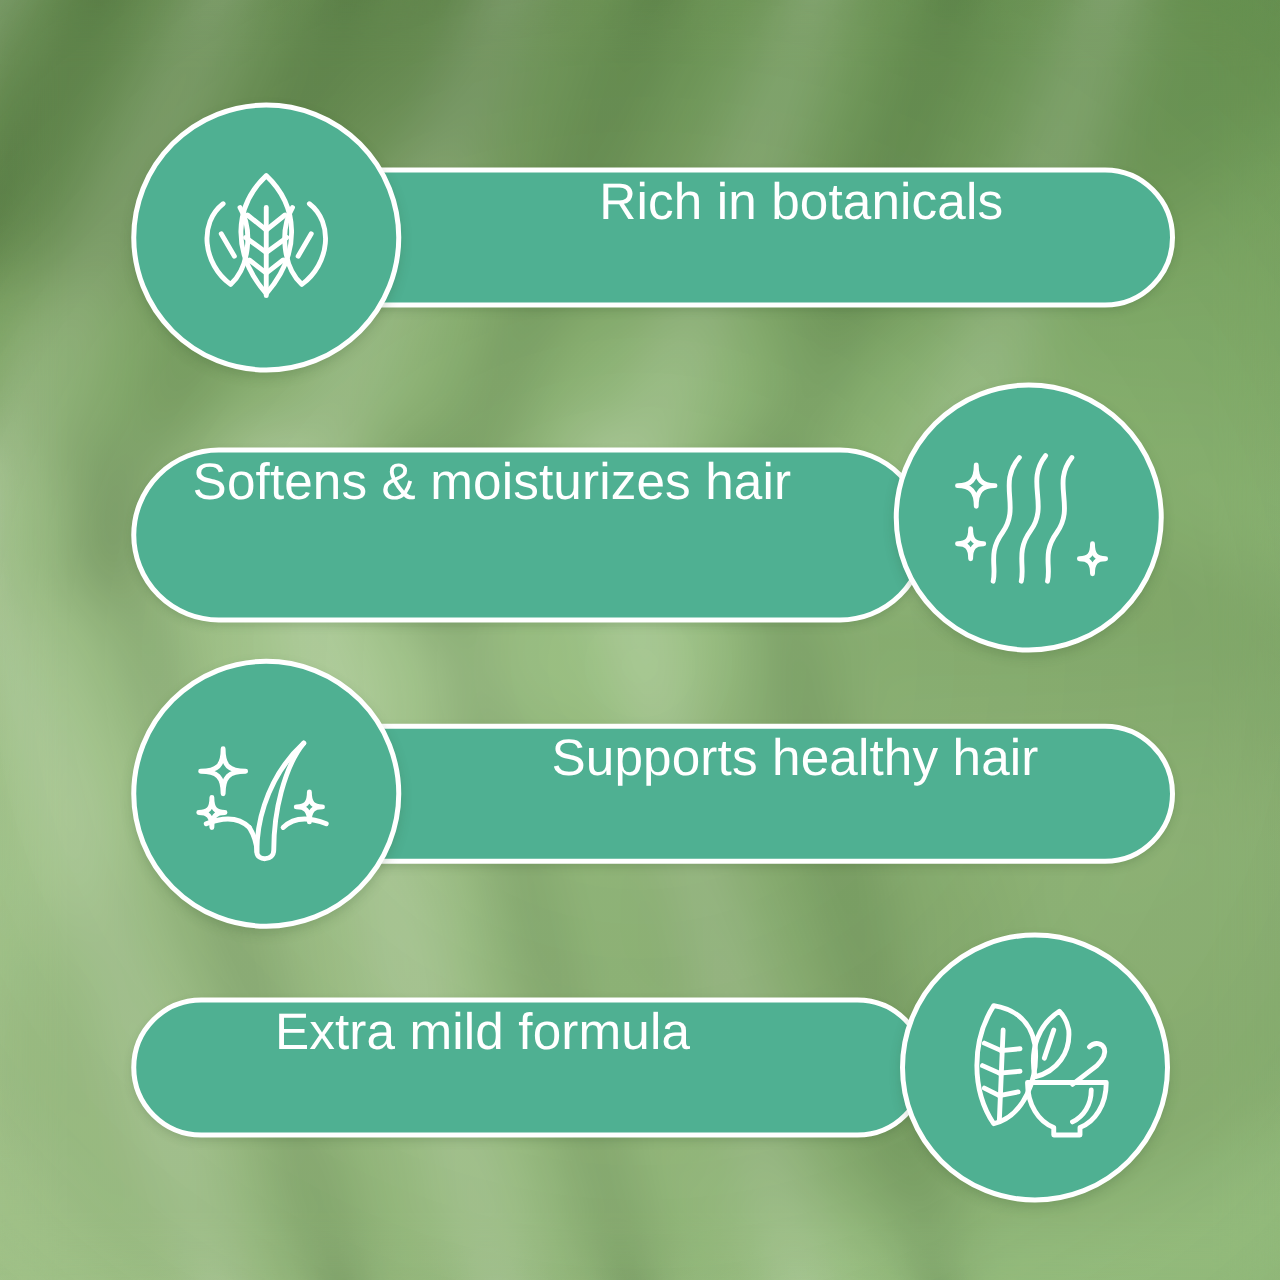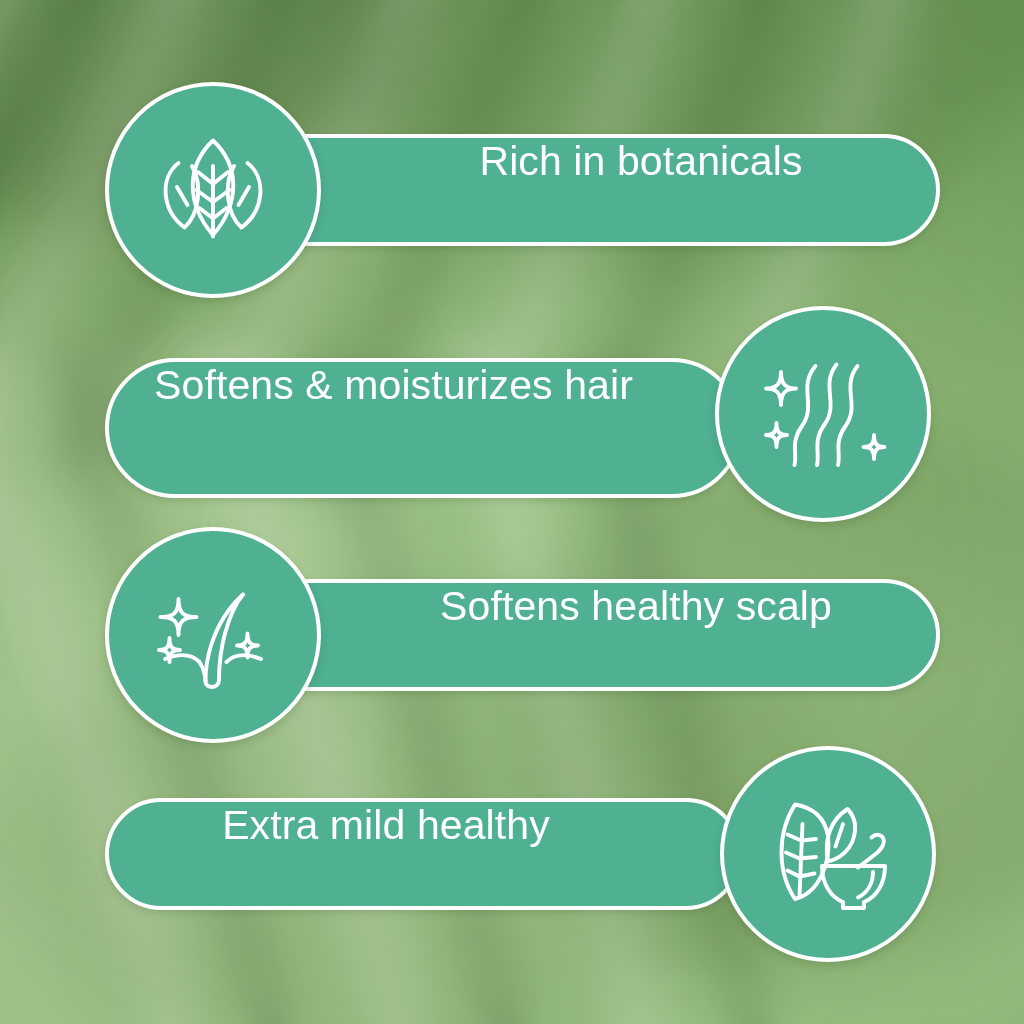--- a/index.html
+++ b/index.html
@@ -142,40 +142,40 @@
           <path d="M22 22 C22 30 19 33 12 33 C19 33 22 36 22 44 C22 36 25 33 32 33 C25 33 22 30 22 22 Z"></path>
           <path d="M19 56 C19 62 17 64 12 64 C17 64 19 66 19 72 C19 66 21 64 26 64 C21 64 19 62 19 56 Z"></path>
           <path d="M84 64 C84 70 82 72 77 72 C82 72 84 74 84 80 C84 74 86 72 91 72 C86 72 84 70 84 64 Z"></path>
         </svg>
       </span>
     </div>
   </div>
 
   <div class="row" style="top:517px;">
     <div class="pill" style="left: 232px; top: 62px; width: 708px; height: 112px; background: rgb(79, 176, 146); border-color: rgb(255, 255, 255);">
-      <span class="pill-label" style="padding-left: 100px; color: rgb(255, 255, 255);">Softens healthy scalp</span>
+      <span class="pill-label" style="padding-left: 100px; color: rgb(255, 255, 255);">Supports healthy hair</span>
     </div>
     <div class="badge" style="left: 105px; top: 10px; background: rgb(79, 176, 146); border-color: rgb(255, 255, 255);">
       <span>
         <svg width="150" height="150" viewBox="0 0 100 100" fill="none" stroke="#ffffff" stroke-width="2.6" stroke-linecap="round" stroke-linejoin="round">
           <path d="M18 66 C28 62 36 63 41 68"></path>
           <path d="M82 66 C72 62 64 63 59 68"></path>
           <path d="M41 68 C44 73 45 78 45 81 C45 86 54 86 54 80 C54 72 55 60 58 49 C61 38 65 29 70 23"></path>
           <path d="M70 23 C60 32 53 44 49 56 C45 68 45 76 45 81"></path>
           <path d="M27 26 C27 35 24 38 15 38 C24 38 27 41 27 50 C27 41 30 38 39 38 C30 38 27 35 27 26 Z"></path>
           <path d="M21 52 C21 58 19 60 14 60 C19 60 21 62 21 68 C21 62 23 60 28 60 C23 60 21 58 21 52 Z"></path>
           <path d="M73 49 C73 55 71 57 66 57 C71 57 73 59 73 65 C73 59 75 57 80 57 C75 57 73 55 73 49 Z"></path>
         </svg>
       </span>
     </div>
   </div>
 
   <div class="row" style="top:740px;">
     <div class="pill" style="left: 105px; top: 58px; width: 637px; height: 112px; background: rgb(79, 176, 146); border-color: rgb(255, 255, 255);">
-      <span class="pill-label" style="padding-right: 75px; color: rgb(255, 255, 255);">Extra mild healthy</span>
+      <span class="pill-label" style="padding-right: 75px; color: rgb(255, 255, 255);">Extra mild formula</span>
     </div>
     <div class="badge" style="left: 720px; top: 6px; background: rgb(79, 176, 146); border-color: rgb(255, 255, 255);">
       <span>
         <svg width="150" height="150" viewBox="0 0 100 100" fill="none" stroke="#ffffff" stroke-width="2.6" stroke-linecap="round" stroke-linejoin="round">
           <path d="M28 17 C16 36 16 62 28 80 C44 76 52 56 50 38 C48 26 40 19 28 17 Z"></path>
           <path d="M33 30 L31 78"></path>
           <path d="M32 41 L23 37"></path>
           <path d="M32 41 L42 40"></path>
           <path d="M31 53 L22 49"></path>
           <path d="M31 53 L42 52"></path>

